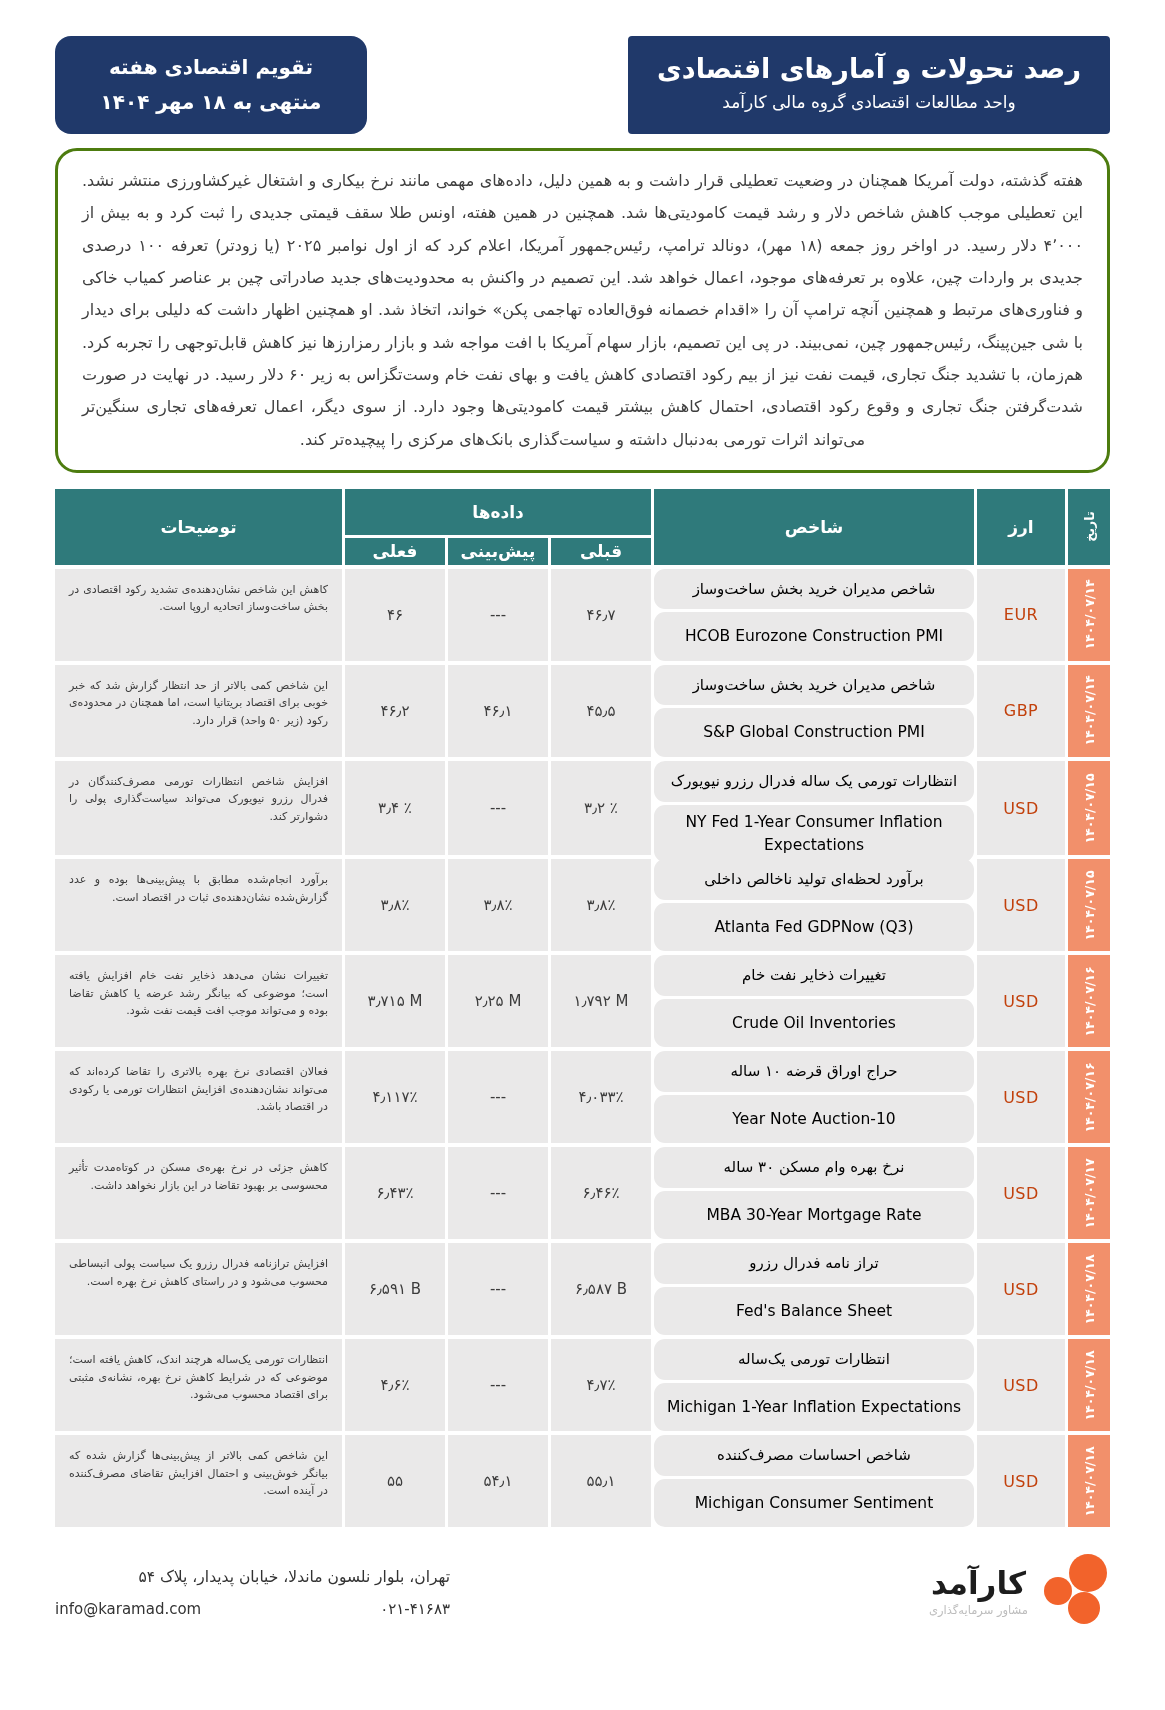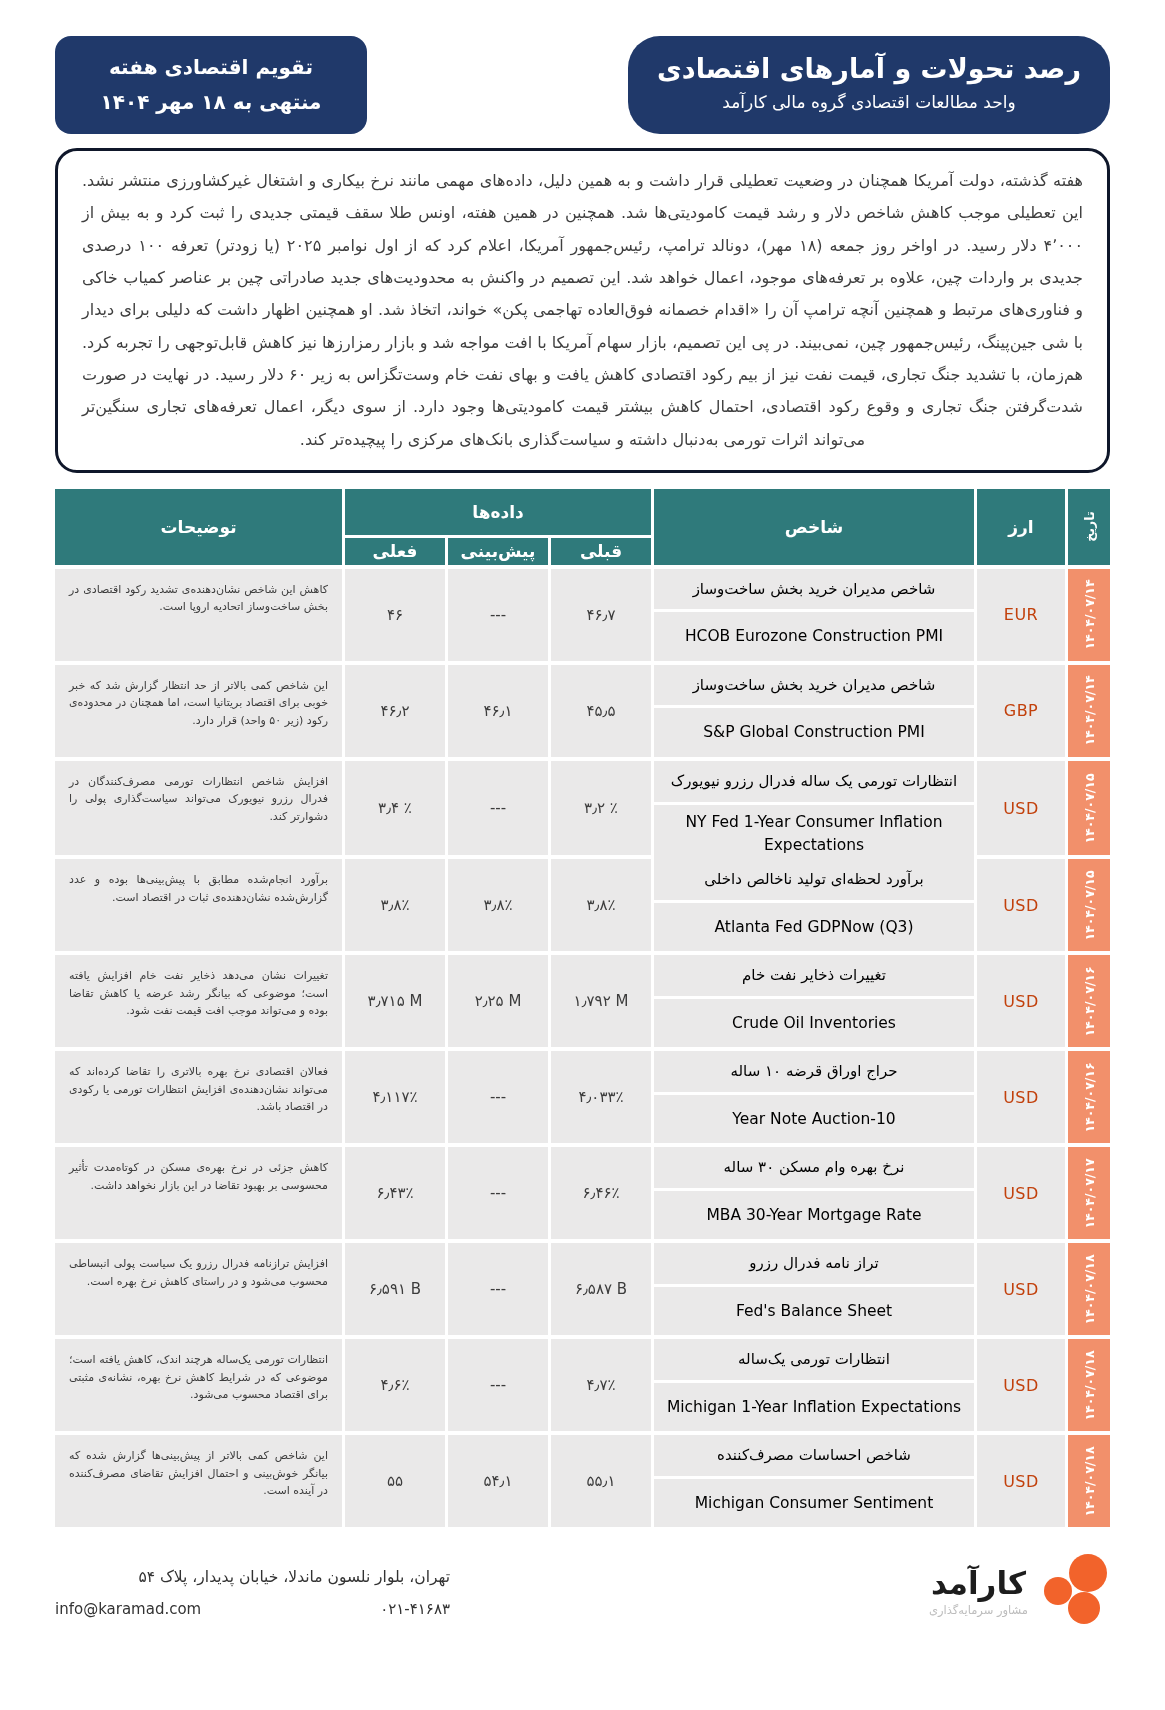--- a/index.html
+++ b/index.html
@@ -6,34 +6,34 @@
   body { background:#ffffff; }
   .page {
     width:1165px; height:1710px; overflow:hidden;
     background:#ffffff; direction:rtl;
     font-family:"DejaVu Sans", sans-serif;
     padding:36px 55px 0 55px; position:relative;
   }
   
   .hdr { display:flex; justify-content:space-between; align-items:stretch; }
   .title-box {
-    background:#20396A; color:#fff; border-radius:32px;
+    background:#20396A; color:#fff; border-radius:4px;
     width:482px; padding:13px 28px 15px; text-align:center;
   }
   .title-box .t1 { font-size:27px; font-weight:bold; line-height:1.45; }
   .title-box .t2 { font-size:17px; line-height:1.5; margin-top:2px; }
   .week-box {
     background:#20396A; color:#fff; border-radius:16px;
     width:312px; padding:14px 30px; text-align:center;
     display:flex; flex-direction:column; justify-content:center;
   }
   .week-box .w { font-size:20px; font-weight:bold; line-height:1.75; }
   
   .summary {
-    margin-top:14px; border:3px solid #0f172a; border-radius:22px;
+    margin-top:14px; border:3px solid #4d7c0f; border-radius:22px;
     padding:14px 24px; color:#3F3F3F; font-size:16px; line-height:2.02;
     text-align:justify; text-align-last:center; background:#fff;
   }
   
   .tbl { margin-top:16px; }
   .ghead, .grow {
     display:grid; direction:rtl;
     grid-template-columns:42px 88px 320px 100px 100px 100px 1fr;
     column-gap:3px;
   }
@@ -53,21 +53,21 @@
   }
   .td-date { background:#F2906B; position:relative; overflow:hidden; }
   .date-text {
     transform:rotate(-90deg); white-space:nowrap; direction:ltr;
     color:#fff; font-size:12.5px; letter-spacing:0.5px; font-weight:bold;
   }
   .td-cur { font-size:16px; color:#c2410c; letter-spacing:0.5px; }
   .td-ind { background:transparent; flex-direction:column; gap:3px; padding:0; display:flex; }
   .ind-fa, .ind-en {
     background:#EAE9E9; width:100%; display:flex; align-items:center; justify-content:center;
-    text-align:center; padding:6px 10px;
+    text-align:center; padding:6px 10px;border-radius:11px;
   }
   .ind-fa { flex:0 0 44%; font-size:15px; line-height:1.5; }
   .ind-en { flex:1 1 auto; font-size:15.5px; line-height:1.45; }
   .td-num { font-size:15px;align-items:center; }
   .num { direction:ltr; unicode-bidi:isolate; }
   .td-notes {
     padding:12px 14px; font-size:11px; line-height:1.58;
     text-align:justify; text-align-last:right; display:block;
   }
   .grow { min-height:92px; }

